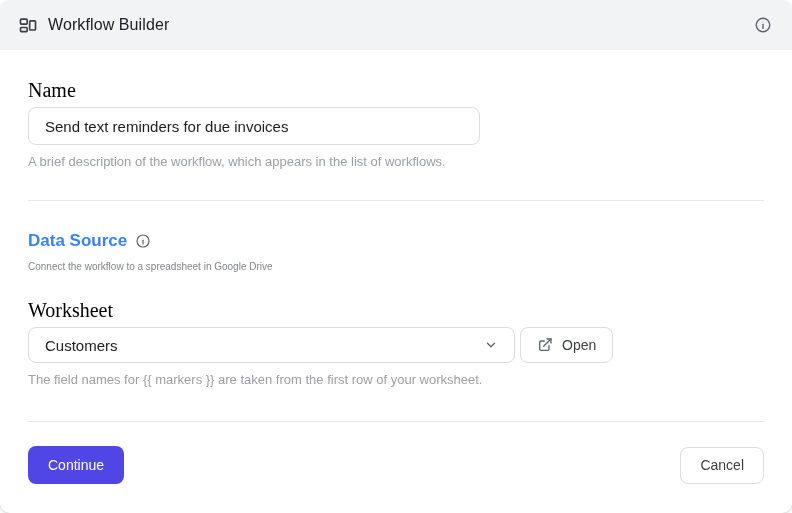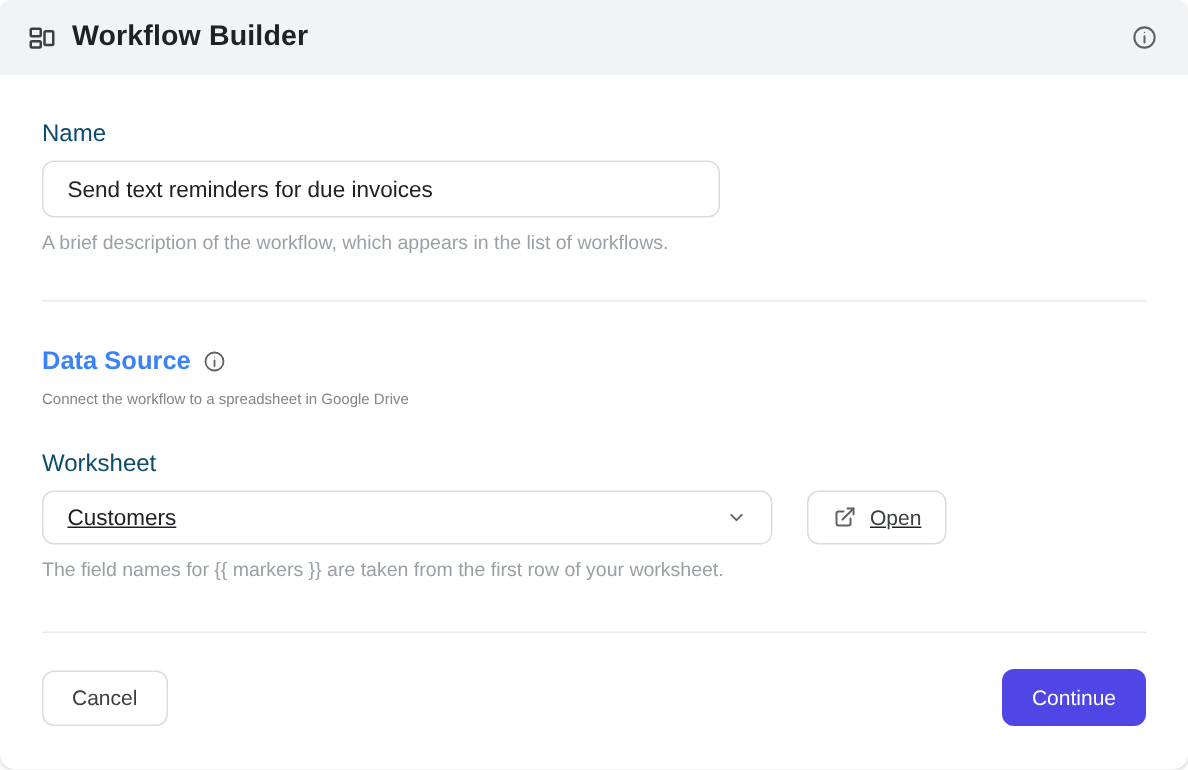--- a/index.html
+++ b/index.html
@@ -24,39 +24,40 @@
   .header {
     height: 50px;
     flex: 0 0 50px;
     background: #f1f3f4;
     display: flex;
     align-items: center;
     padding: 0 18px;
   }
   .header .wf-icon { display: flex; align-items: center; margin-right: 10px; }
   .header-title {
-    font-size: 19px;
-    font-weight: 700;
+    font-size: 16px;
+    font-weight: 400;
     color: #202124;
     letter-spacing: 0.1px;
   }
   .header-spacer { flex: 1; }
   .header .info-btn {
     background: none; border: none; cursor: pointer;
     display: flex; align-items: center; padding: 2px;
   }
   
   .content {
     padding: 30px 28px 0 28px;
     flex: 1;
   }
   .field-label {
-    font-size: 16px;
-    color: #0c4a6e;
+    font-size: 20px;
+    color: #000000;
     line-height: 20px;
+    font-family: Liberation Serif, serif;
   }
   .text-input {
     margin-top: 7px;
     width: 452px;
     height: 38px;
     border: 1px solid #dadce0;
     border-radius: 8px;
     padding: 0 16px;
     font-size: 15px;
     font-family: "Liberation Sans", sans-serif;
@@ -92,22 +93,21 @@
     margin-top: 4px;
     font-size: 10px;
     line-height: 20px;
     color: #80868b;
   }
   .worksheet-label { margin-top: 23px; }
   .worksheet-row {
     margin-top: 7px;
     display: flex;
     align-items: center;
-    gap: 23px;
-    text-decoration: underline;
+    gap: 5px;
   }
   .select-box {
     width: 487px;
     height: 36px;
     border: 1px solid #dadce0;
     border-radius: 8px;
     background: #fff;
     display: flex;
     align-items: center;
     justify-content: space-between;
@@ -221,18 +221,18 @@
           </svg>
         </span>
         <span>Open</span>
       </button>
     </div>
     <div class="helper-text">The field names for {{ markers }} are taken from the first row of your worksheet.</div>
 
     <hr class="divider ws-divider">
 
     <div class="footer">
+      <button class="btn btn-continue" style="background: rgb(79, 70, 229);">Continue</button>
       <button class="btn btn-cancel">Cancel</button>
-      <button class="btn btn-continue" style="background: rgb(79, 70, 229);">Continue</button>
     </div>
 
   </div>
 </div>
 
 </body></html>

